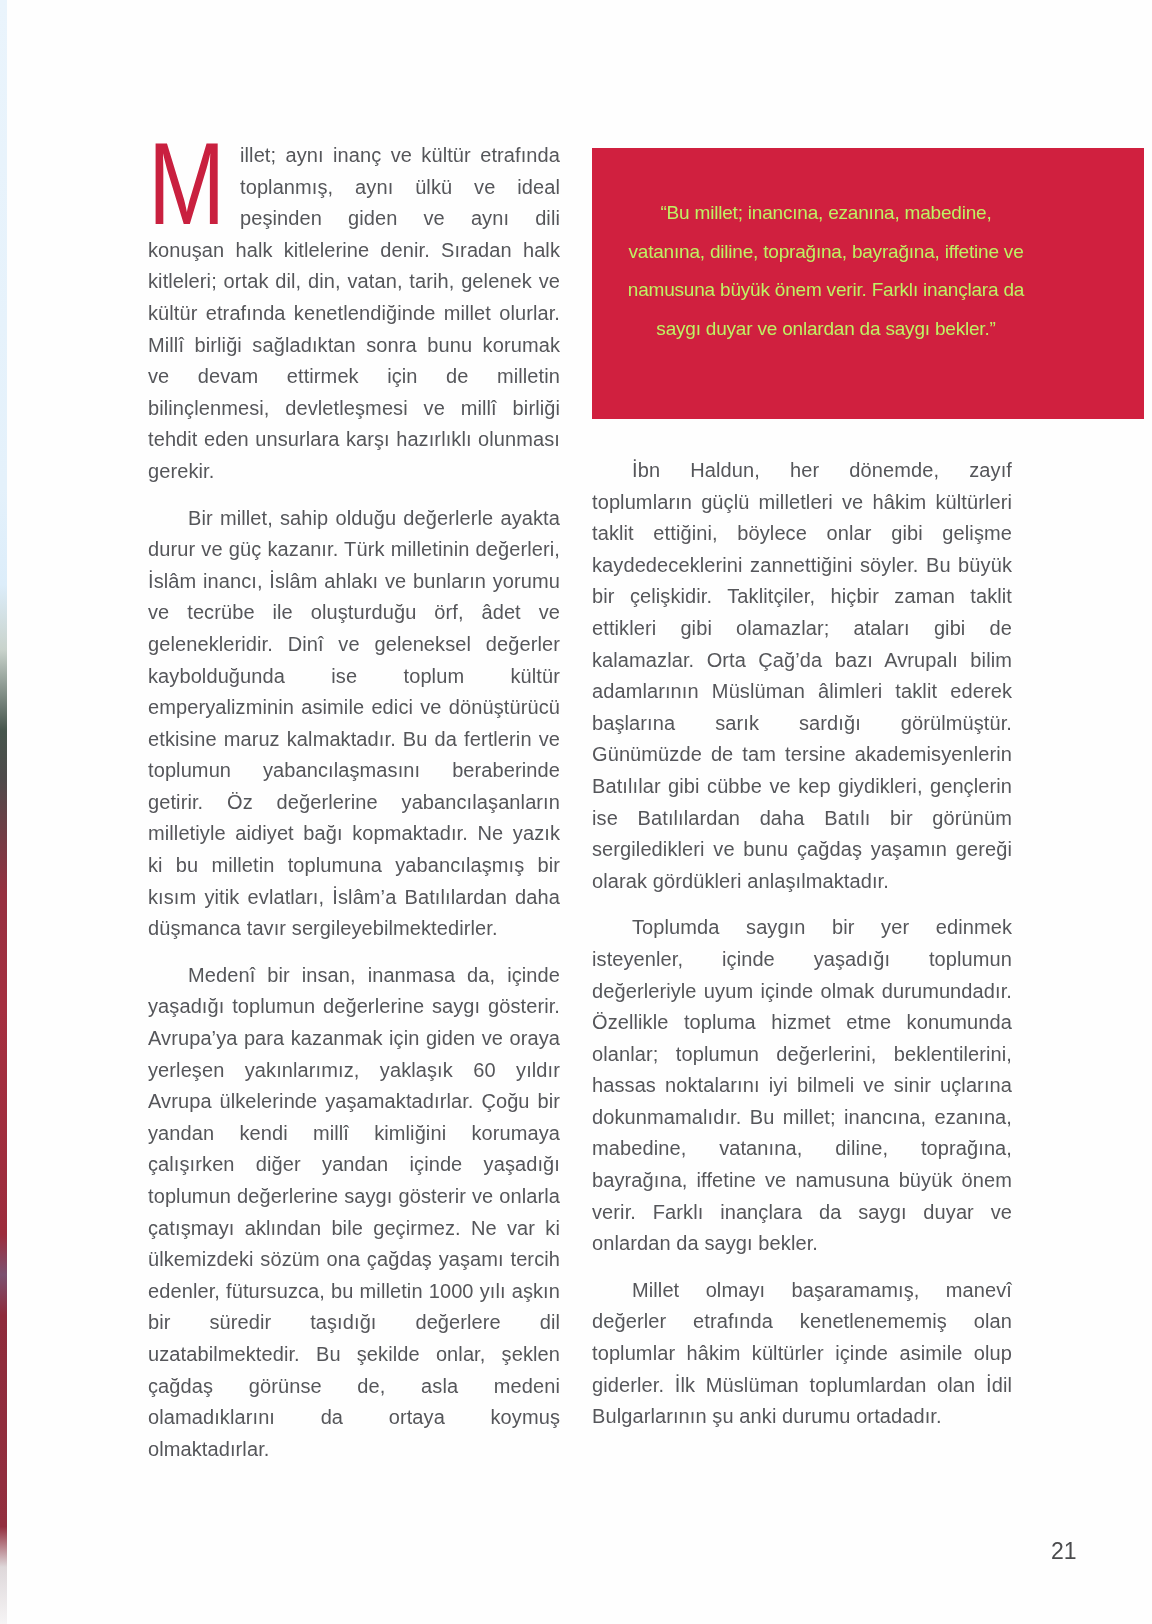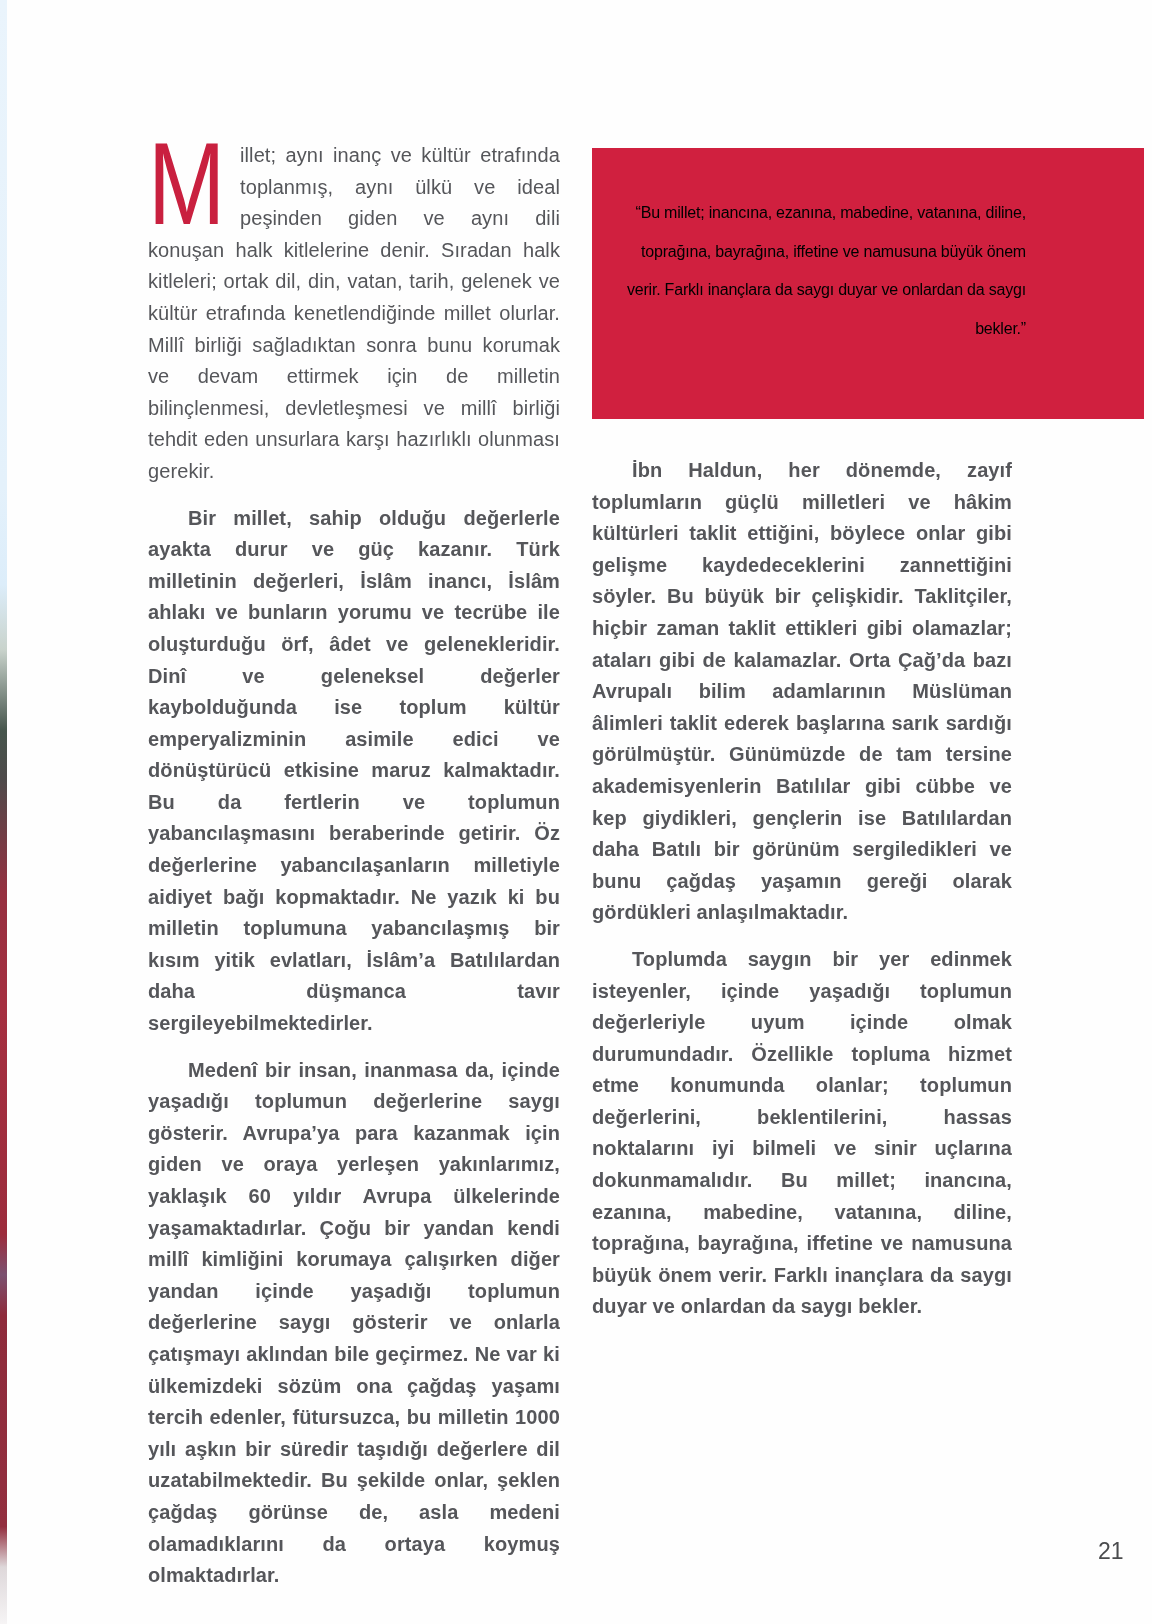--- a/index.html
+++ b/index.html
@@ -29,50 +29,50 @@
   .left-col  { left: 148px; top: 140px; width: 412px; }
   .right-col { left: 592px; top: 148px; width: 420px; }
   .para {
     margin: 0 0 15px 0;
     font-size: 20px;
     line-height: 31.6px;
     color: #55565a;
     text-align: justify;
     letter-spacing: 0.1px;
   }
-  .para.indent { text-indent: 40px; font-weight: bold; }
+  .para.indent { text-indent: 40px; }
   .para:last-child { margin-bottom: 16px; }
   .dropcap {
     float: left;
     width: 92px;
     font-size: 116px;
     line-height: 88px;
     color: #c9203f;
     transform: scaleX(0.8);
     transform-origin: left top;
   }
   .pull-quote {
     width: 552px; height: 271px;
     box-sizing: border-box;
     margin: 0 0 36px 0;
     padding: 46px 0 0 34px;
     background: #d0203f;
   }
   .pull-quote blockquote {
     margin: 0;
     width: 400px;
-    font-size: 16px;
+    font-size: 19px;
     line-height: 38.5px;
     letter-spacing: -0.2px;
-    color: #000000;
-    text-align: right;
+    color: #bef264;
+    text-align: center;
   }
   .page-number {
     position: absolute;
-    left: 1098px; top: 1538px;
+    left: 1051px; top: 1538px;
     font-size: 23px;
     color: #4a4b4d;
   }
 </style>
 </head>
 <body>
 
 <div class="page">
 
   <div class="edge-strip"></div>
@@ -84,17 +84,18 @@
     <p class="para indent">Bir millet, sahip olduğu değerlerle ayakta durur ve güç kazanır. Türk milletinin değerleri, İslâm inancı, İslâm ahlakı ve bunların yorumu ve tecrübe ile oluşturduğu örf, âdet ve gelenekleridir. Dinî ve geleneksel değerler kaybolduğunda ise toplum kültür emperyalizminin asimile edici ve dönüştürücü etkisine maruz kalmaktadır. Bu da fertlerin ve toplumun yabancılaşmasını beraberinde getirir. Öz değerlerine yabancılaşanların milletiyle aidiyet bağı kopmaktadır. Ne yazık ki bu milletin toplumuna yabancılaşmış bir kısım yitik evlatları, İslâm’a Batılılardan daha düşmanca tavır sergileyebilmektedirler.</p>
     <p class="para indent">Medenî bir insan, inanmasa da, içinde yaşadığı toplumun değerlerine saygı gösterir. Avrupa’ya para kazanmak için giden ve oraya yerleşen yakınlarımız, yaklaşık 60 yıldır Avrupa ülkelerinde yaşamaktadırlar. Çoğu bir yandan kendi millî kimliğini korumaya çalışırken diğer yandan içinde yaşadığı toplumun değerlerine saygı gösterir ve onlarla çatışmayı aklından bile geçirmez. Ne var ki ülkemizdeki sözüm ona çağdaş yaşamı tercih edenler, fütursuzca, bu milletin 1000 yılı aşkın bir süredir taşıdığı değerlere dil uzatabilmektedir. Bu şekilde onlar, şeklen çağdaş görünse de, asla medeni olamadıklarını da ortaya koymuş olmaktadırlar.</p>
   </main>
 
   <aside class="col right-col">
     <figure class="pull-quote">
       <blockquote>“Bu millet; inancına, ezanına, mabedine, vatanına, diline, toprağına, bayrağına, iffetine ve namusuna büyük önem verir. Farklı inançlara da saygı duyar ve onlardan da saygı bekler.”</blockquote>
     </figure>
     <p class="para indent">İbn Haldun, her dönemde, zayıf toplumların güçlü milletleri ve hâkim kültürleri taklit ettiğini, böylece onlar gibi gelişme kaydedeceklerini zannettiğini söyler. Bu büyük bir çelişkidir. Taklitçiler, hiçbir zaman taklit ettikleri gibi olamazlar; ataları gibi de kalamazlar. Orta Çağ’da bazı Avrupalı bilim adamlarının Müslüman âlimleri taklit ederek başlarına sarık sardığı görülmüştür. Günümüzde de tam tersine akademisyenlerin Batılılar gibi cübbe ve kep giydikleri, gençlerin ise Batılılardan daha Batılı bir görünüm sergiledikleri ve bunu çağdaş yaşamın gereği olarak gördükleri anlaşılmaktadır.</p>
     <p class="para indent">Toplumda saygın bir yer edinmek isteyenler, içinde yaşadığı toplumun değerleriyle uyum içinde olmak durumundadır. Özellikle topluma hizmet etme konumunda olanlar; toplumun değerlerini, beklentilerini, hassas noktalarını iyi bilmeli ve sinir uçlarına dokunmamalıdır. Bu millet; inancına, ezanına, mabedine, vatanına, diline, toprağına, bayrağına, iffetine ve namusuna büyük önem verir. Farklı inançlara da saygı duyar ve onlardan da saygı bekler.</p>
+    <p class="para indent">Millet olmayı başaramamış, manevî değerler etrafında kenetlenememiş olan toplumlar hâkim kültürler içinde asimile olup giderler. İlk Müslüman toplumlardan olan İdil Bulgarlarının şu anki durumu ortadadır.</p>
   </aside>
 
   <div class="page-number">21</div>
 
 </div>
 
 </body></html>

